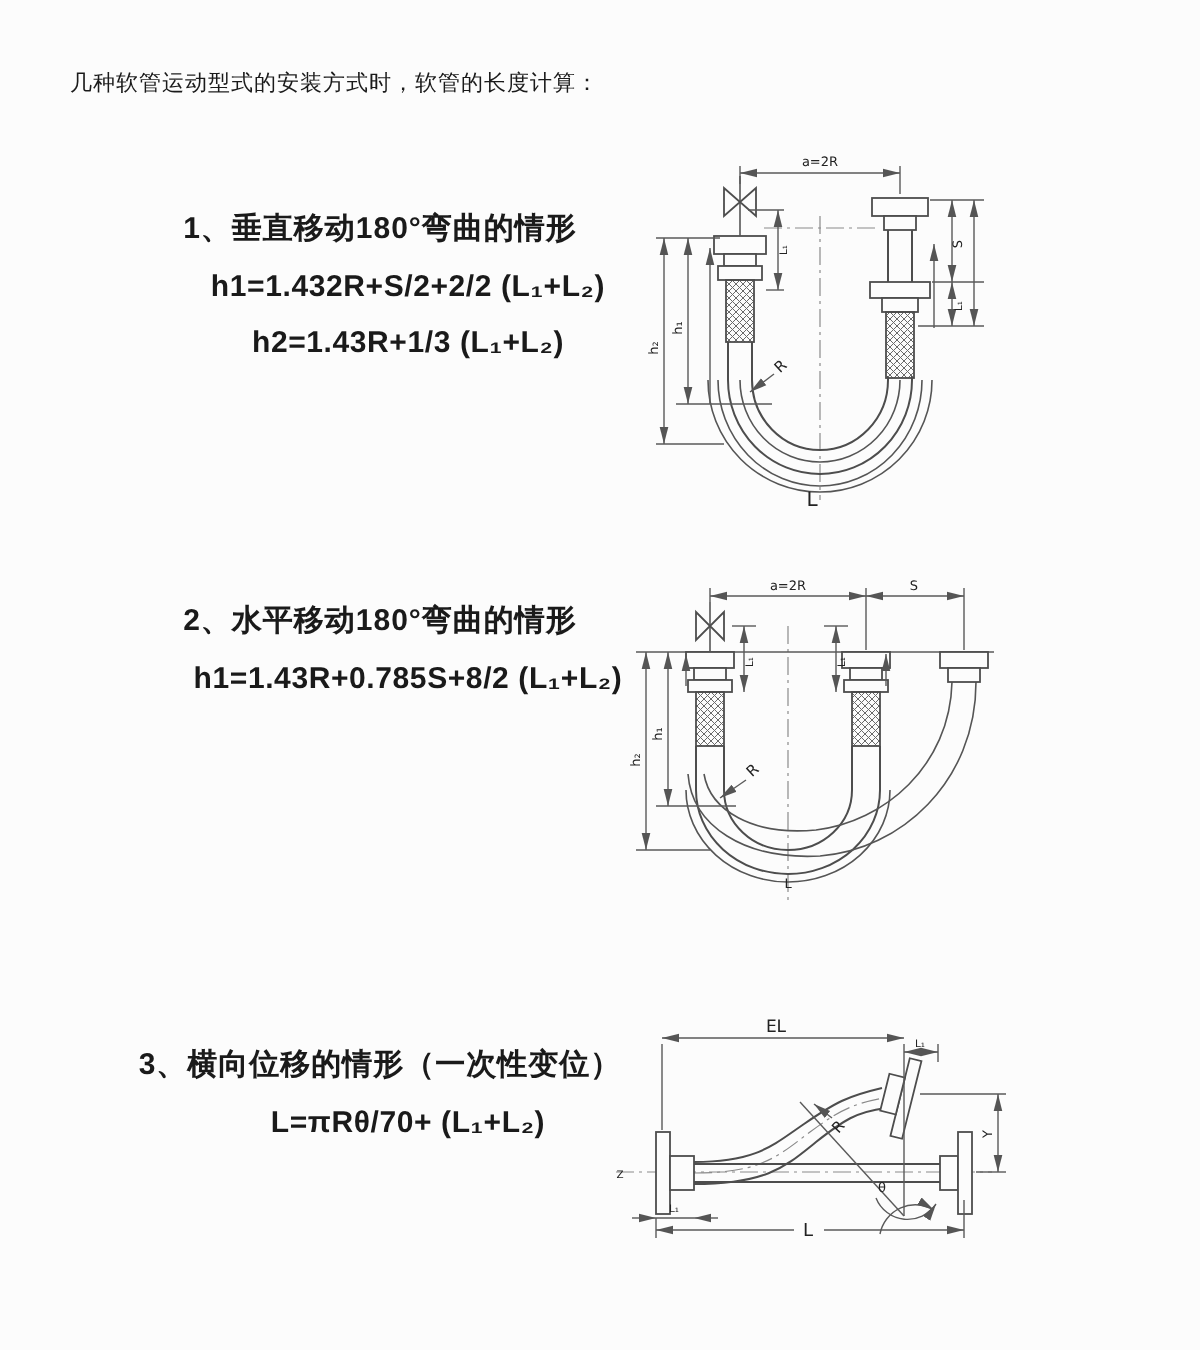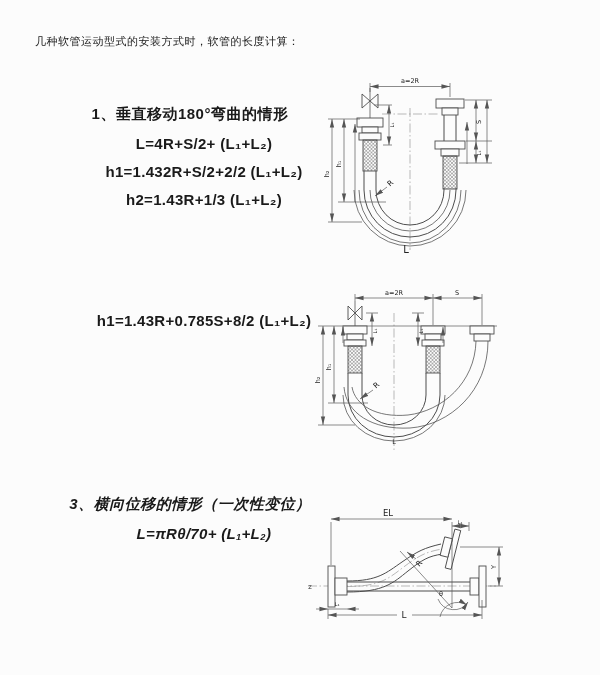--- a/index.html
+++ b/index.html
@@ -5,21 +5,21 @@
   html,body{margin:0;padding:0;}
   body{
     width:600px;height:675px;position:relative;background:#fcfcfc;
     font-family:"Liberation Sans",sans-serif;color:#1a1a1a;overflow:hidden;
   }
   .abs{position:absolute;}
   .doc-title{left:35px;top:22px;font-size:11px;font-weight:400;letter-spacing:.5px;margin-top:12px;}
   .section{width:290px;text-align:center;}
   #sec1{left:45px;top:105px;}
   #sec2{left:45px;top:301px;}
-  #sec3{left:45px;top:495px;font-style:italic;}
+  #sec3{left:45px;top:523px;}
   .sec-heading{font-size:15px;font-weight:700;letter-spacing:.5px;height:19px;}
   .formulas{margin-left:28px;}
   .formula{font-size:15px;font-weight:600;letter-spacing:.3px;margin-top:12px;line-height:16px;white-space:nowrap;}
   svg{overflow:visible;}
   .dl{stroke:#5a5a5a;stroke-width:.7;fill:none;}
   .hl{stroke:#4d4d4d;stroke-width:1;fill:none;}
   .hl2{stroke:#555;stroke-width:.8;fill:none;}
   .fit{stroke:#4d4d4d;stroke-width:.9;fill:#fcfcfc;}
   .cl{stroke:#8a8a8a;stroke-width:.6;fill:none;stroke-dasharray:9 2.5 1.5 2.5;}
   .lab{font:6.5px "DejaVu Sans",sans-serif;fill:#222;}
@@ -27,21 +27,20 @@
   .lab-lg{font:10px "DejaVu Sans",sans-serif;fill:#222;}
 </style>
 </head>
 <body>
 
 <div class="abs doc-title">几种软管运动型式的安装方式时，软管的长度计算：</div>
 
 <div class="abs section" id="sec1">
   <div class="sec-heading"><span>1、</span><span>垂直移动180°弯曲的情形</span></div>
   <div class="formulas">
-    <div class="formula">L=4R+S/2+ (L₁+L₂)</div>
     <div class="formula">h1=1.432R+S/2+2/2 (L₁+L₂)</div>
     <div class="formula">h2=1.43R+1/3 (L₁+L₂)</div>
   </div>
 </div>
 
 <svg class="abs" style="left:312px;top:72px" width="285" height="185" viewBox="0 0 285 185">
   <defs>
     <pattern id="br1" width="3.5" height="3.5" patternUnits="userSpaceOnUse">
       <path d="M0,3.5 L3.5,0 M0,0 L3.5,3.5" stroke="#6a6a6a" stroke-width="0.5"></path>
     </pattern>
@@ -119,20 +118,21 @@
     <line class="dl" x1="155" y1="92" x2="155" y2="50" marker-end="url(#ar1)"></line>
 
     <line class="dl" x1="75" y1="115" x2="63" y2="124" marker-end="url(#ar1)"></line>
     <text class="lab" style="font-size:7.5px" transform="translate(80,113) rotate(-42)" text-anchor="middle">R</text>
 
     <text class="lab-lg" x="94" y="181" text-anchor="middle">L</text>
   </g>
 </svg>
 
 <div class="abs section" id="sec2">
+  <div class="sec-heading"><span>2、</span><span>水平移动180°弯曲的情形</span></div>
   <div class="formulas">
     <div class="formula">h1=1.43R+0.785S+8/2 (L₁+L₂)</div>
   </div>
 </div>
 
 <svg class="abs" style="left:310px;top:283px" width="290" height="175" viewBox="0 0 290 175">
   <defs>
     <pattern id="br2" width="3.5" height="3.5" patternUnits="userSpaceOnUse">
       <path d="M0,3.5 L3.5,0 M0,0 L3.5,3.5" stroke="#6a6a6a" stroke-width="0.5"></path>
     </pattern>

